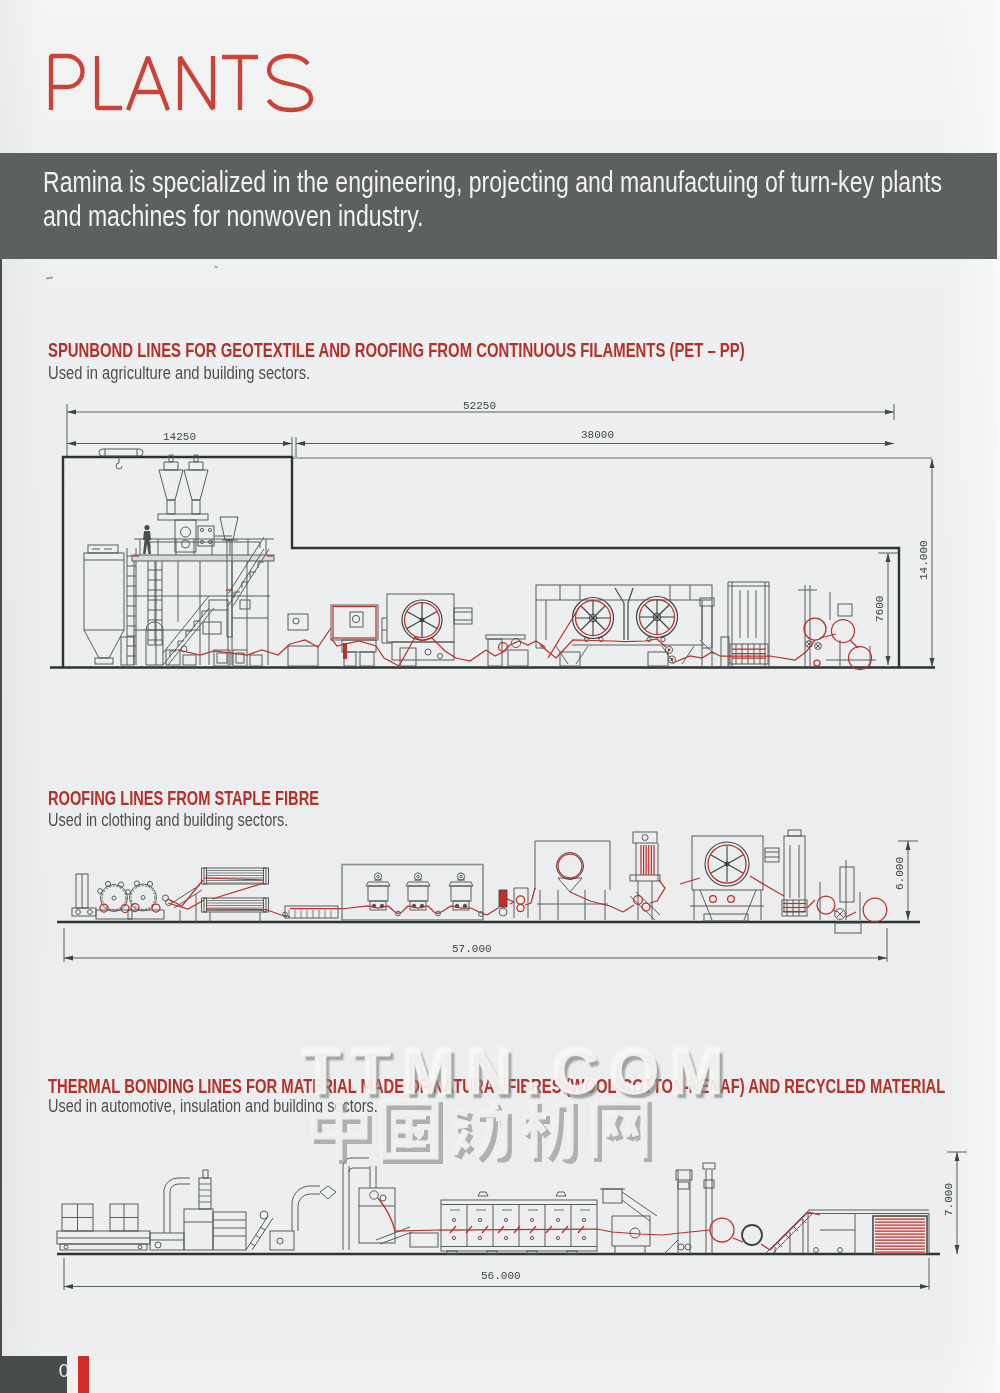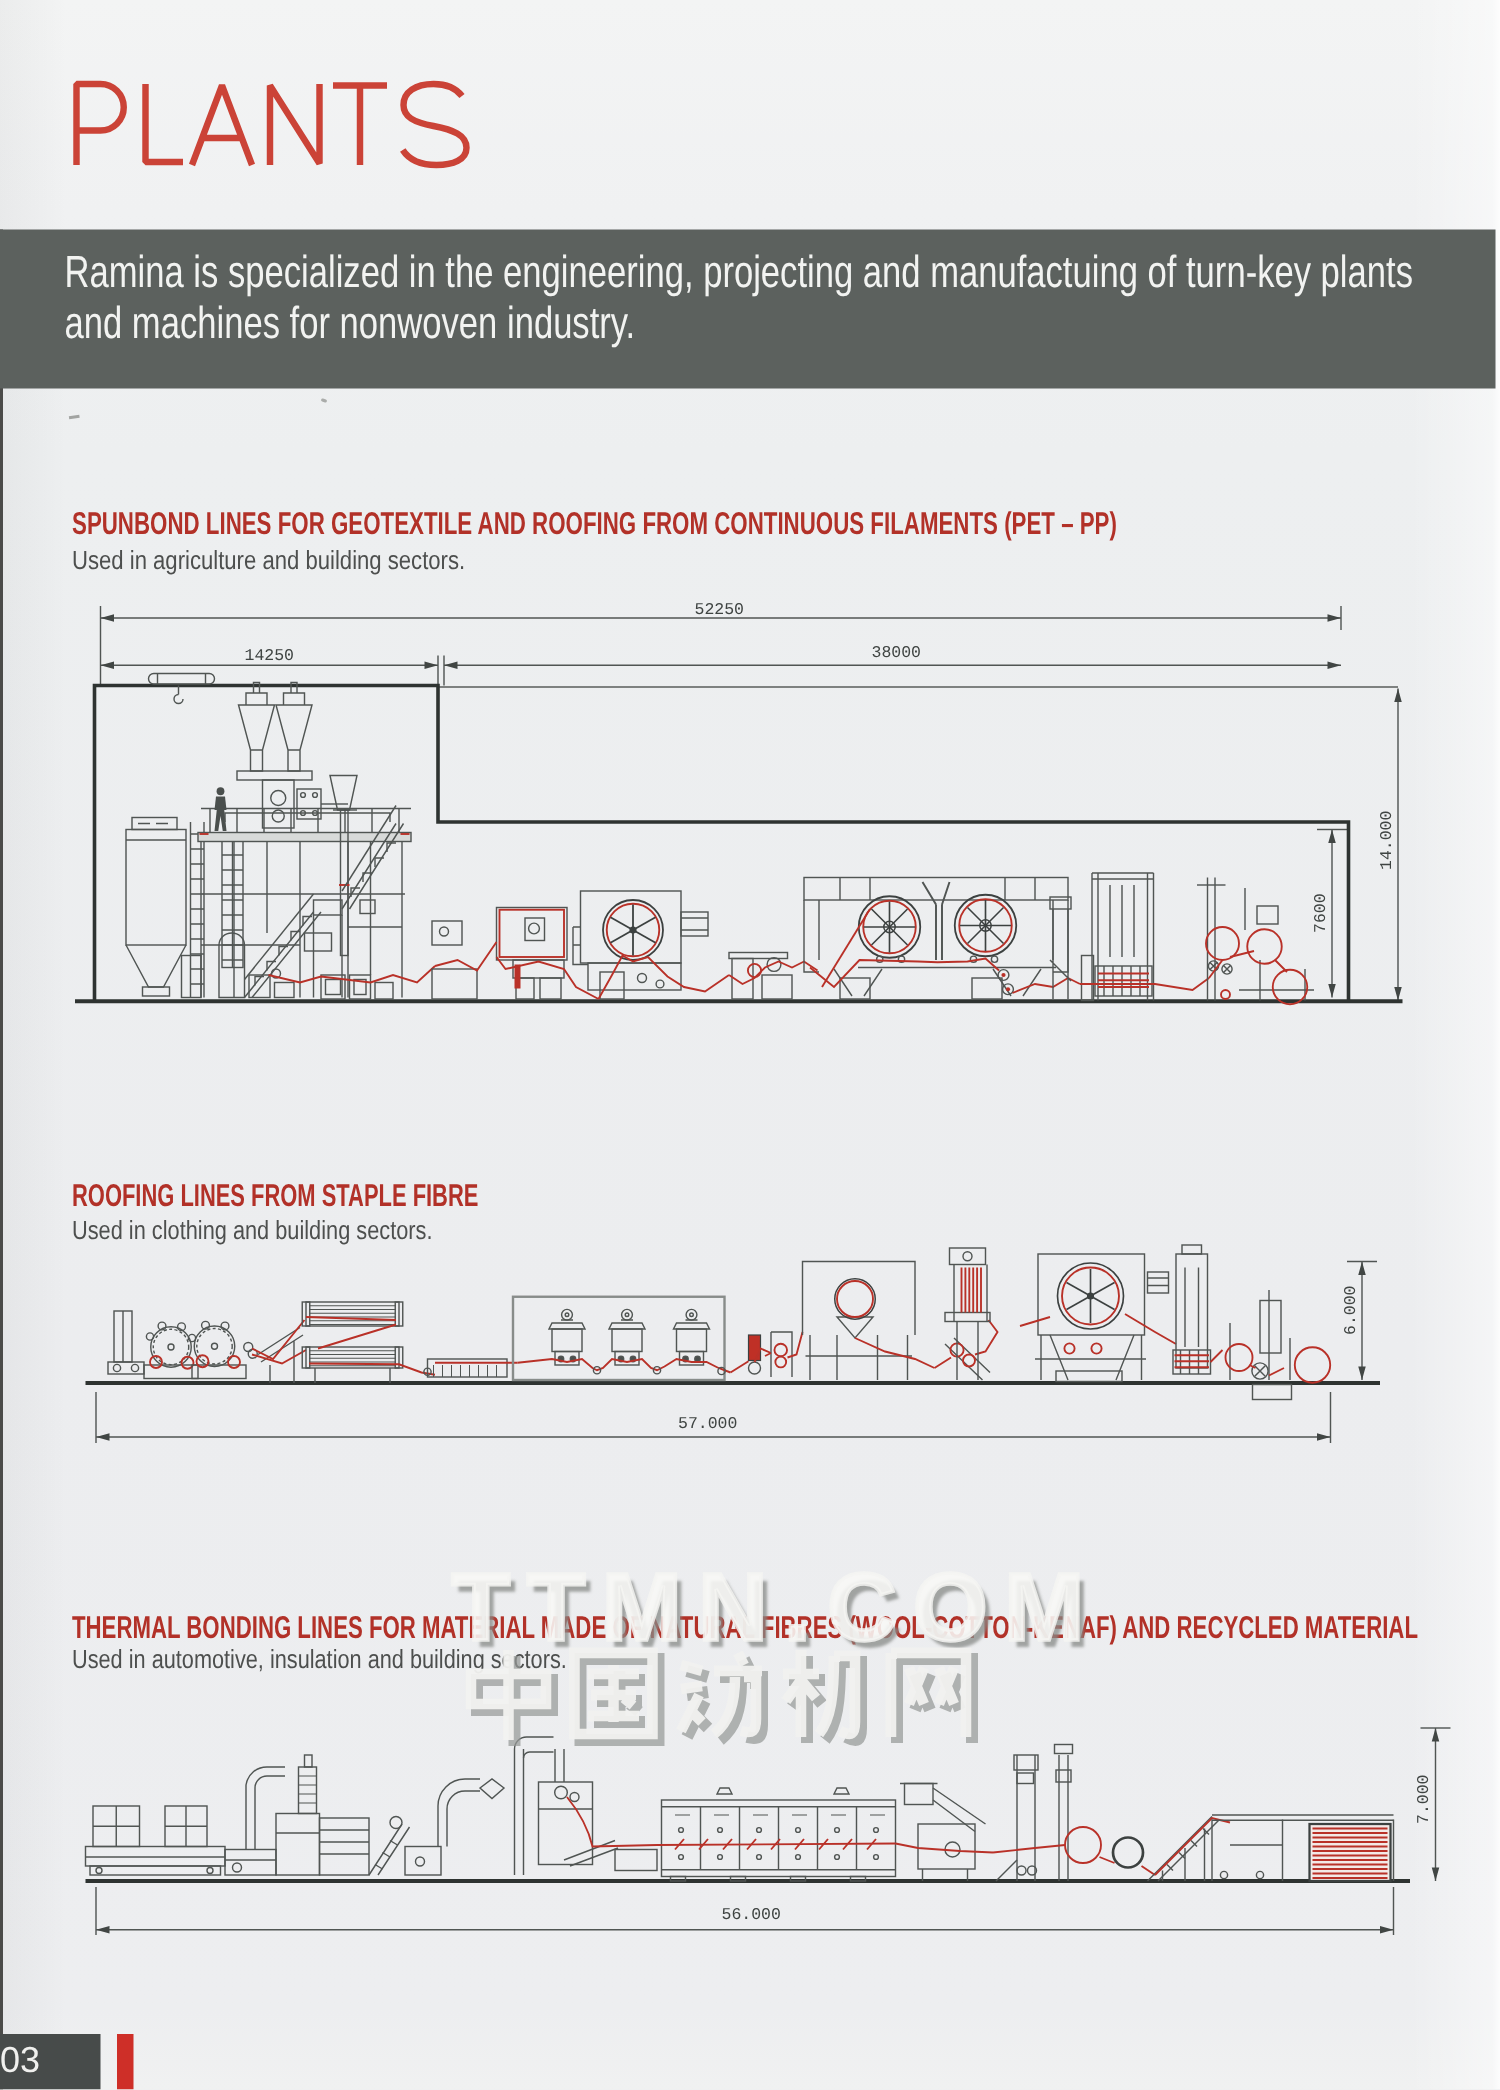--- a/index.html
+++ b/index.html
@@ -781,15 +781,15 @@
   <use href="#zhong" x="0" y="0"></use>
       <use href="#guo" x="70" y="0"></use>
   <use href="#fang" x="140" y="0"></use>
       <use href="#ji" x="210" y="0"></use>
       <use href="#wang" x="280" y="0"></use>
 </g>
 </svg>
 
 <div class="abs" style="left:0;top:1356px;width:67px;height:37px;background:#474b4a;"></div>
 
-<div class="abs" style="left:0;top:1360px;width:80px;color:#f0f0ee;font-size:24px;">03</div>
+<div class="abs" style="left:0;top:1360px;width:80px;color:#f0f0ee;font-size:19px;text-align:right;">03</div>
 
 <div class="abs" style="left:78px;top:1356px;width:11px;height:37px;background:#ce2f28;"></div>
 
 </body></html>

